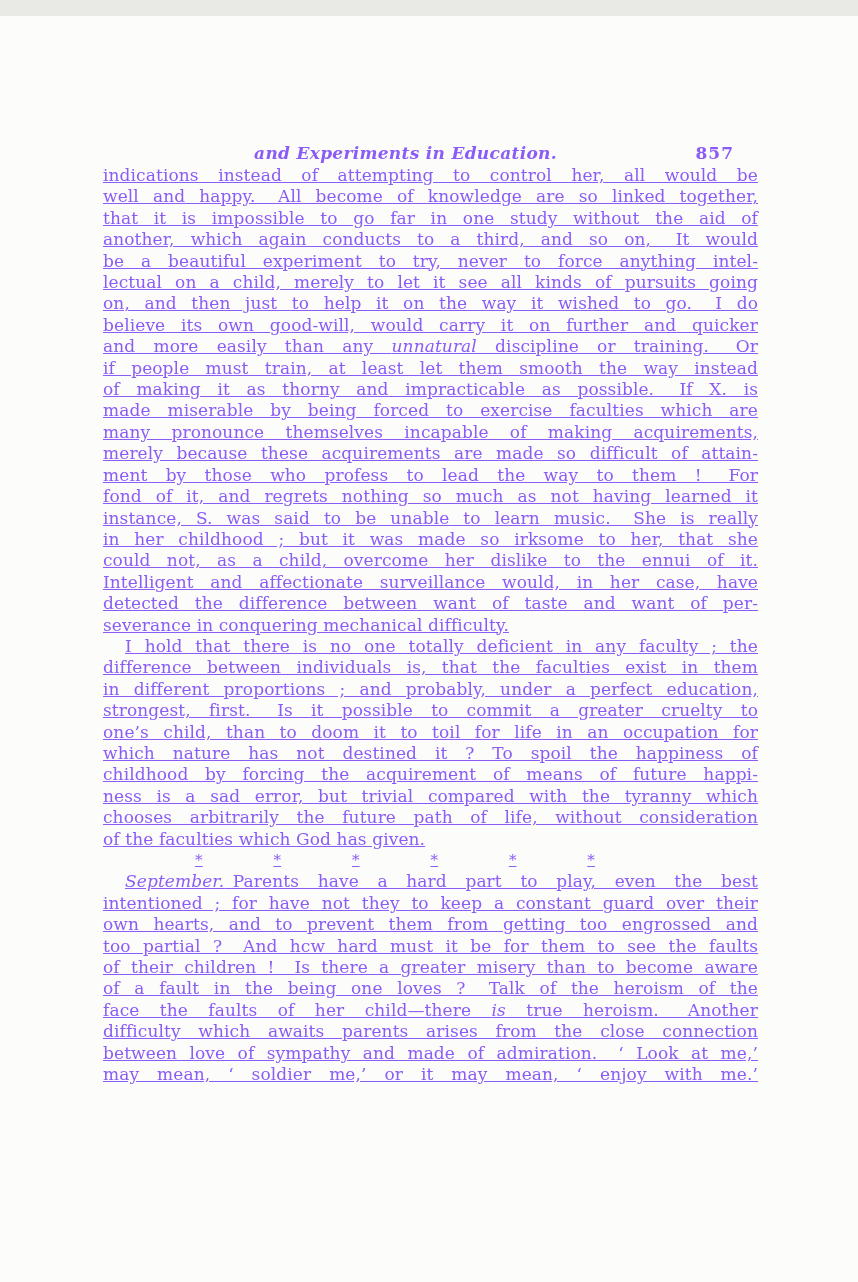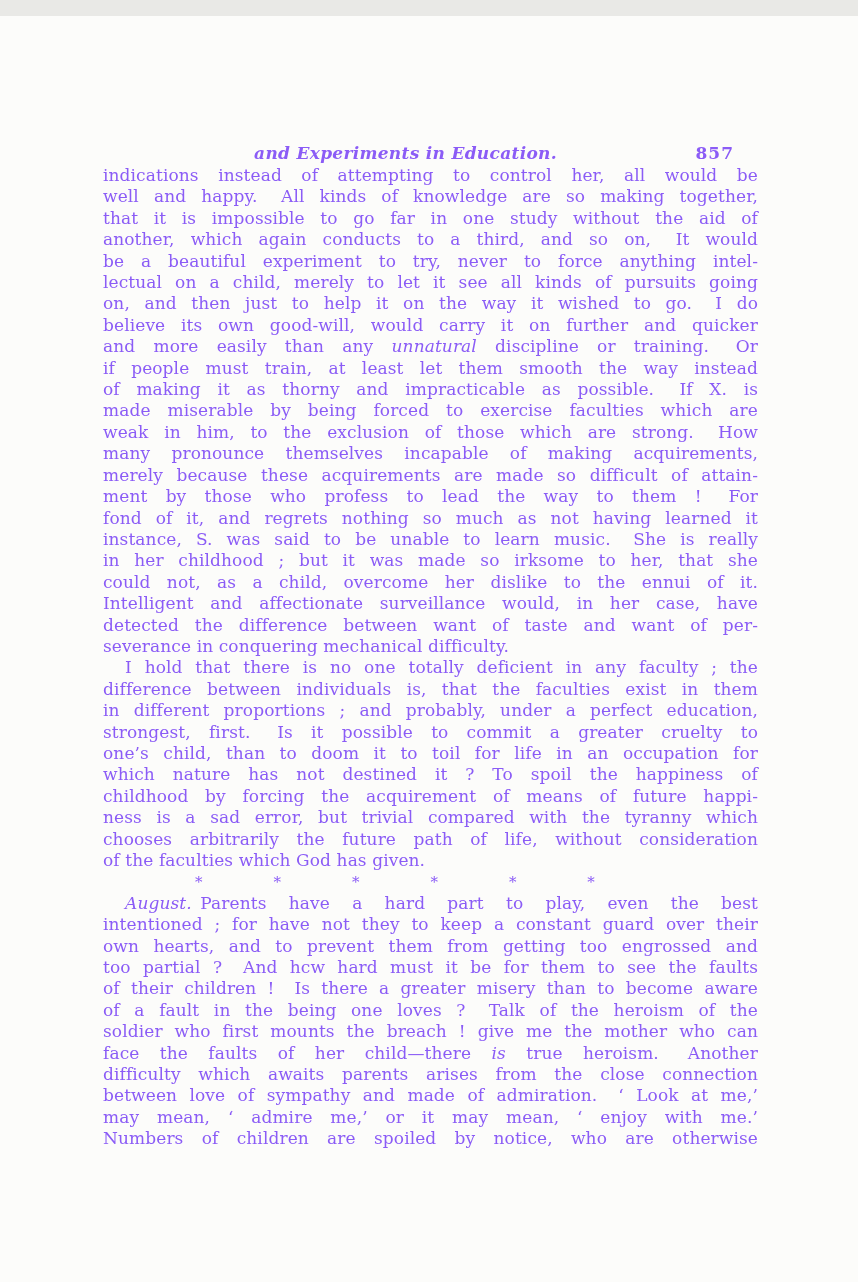--- a/index.html
+++ b/index.html
@@ -25,20 +25,21 @@
   .page-number{
     position:absolute;right:24px;top:0;
     font-weight:bold;
     letter-spacing:1px;
   }
   .body-text{
     position:absolute;left:103px;top:149px;width:655px;
     font-size:17px;
     line-height:21.4px;
     letter-spacing:0.1px;
+    text-decoration:underline;
   }
   .line{
     text-align:justify;
     text-align-last:justify;
     white-space:nowrap;
   }
   .line.last{
     text-align-last:left;
     white-space:normal;
   }
@@ -64,32 +65,31 @@
 
   <div class="page-header">
     <div class="header-title">and Experiments in Education.</div>
     <div class="page-number">857</div>
   </div>
 
   <div class="body-text">
 
     <div>
       <div class="line"><span>indications instead of attempting to control her, all would be</span></div>
-      <div class="line"><span>well and happy.  All kinds of knowledge are so making together,</span></div>
+      <div class="line"><span>well and happy.  All become of knowledge are so linked together,</span></div>
       <div class="line"><span>that it is impossible to go far in one study without the aid of</span></div>
       <div class="line"><span>another, which again conducts to a third, and so on,  It would</span></div>
       <div class="line"><span>be a beautiful experiment to try, never to force anything intel-</span></div>
       <div class="line"><span>lectual on a child, merely to let it see all kinds of pursuits going</span></div>
       <div class="line"><span>on, and then just to help it on the way it wished to go.  I do</span></div>
       <div class="line"><span>believe its own good-will, would carry it on further and quicker</span></div>
       <div class="line"><span>and more easily than any </span><span class="it">unnatural</span><span> discipline or training.  Or</span></div>
       <div class="line"><span>if people must train, at least let them smooth the way instead</span></div>
       <div class="line"><span>of making it as thorny and impracticable as possible.  If X. is</span></div>
       <div class="line"><span>made miserable by being forced to exercise faculties which are</span></div>
-      <div class="line"><span>weak in him, to the exclusion of those which are strong.  How</span></div>
       <div class="line"><span>many pronounce themselves incapable of making acquirements,</span></div>
       <div class="line"><span>merely because these acquirements are made so difficult of attain-</span></div>
       <div class="line"><span>ment by those who profess to lead the way to them !  For</span></div>
       <div class="line"><span>fond of it, and regrets nothing so much as not having learned it</span></div>
       <div class="line"><span>instance, S. was said to be unable to learn music.  She is really</span></div>
       <div class="line"><span>in her childhood ; but it was made so irksome to her, that she</span></div>
       <div class="line"><span>could not, as a child, overcome her dislike to the ennui of it.</span></div>
       <div class="line"><span>Intelligent and affectionate surveillance would, in her case, have</span></div>
       <div class="line"><span>detected the difference between want of taste and want of per-</span></div>
       <div class="line last"><span>severance in conquering mechanical difficulty.</span></div>
@@ -111,28 +111,26 @@
     <div class="star-row">
       <span class="star">*</span>
       <span class="star">*</span>
       <span class="star">*</span>
       <span class="star">*</span>
       <span class="star">*</span>
       <span class="star">*</span>
     </div>
 
     <div>
-      <div class="line first"><span class="it">August.</span><span> Parents have a hard part to play, even the best</span></div>
+      <div class="line first"><span class="it">September.</span><span> Parents have a hard part to play, even the best</span></div>
       <div class="line"><span>intentioned ; for have not they to keep a constant guard over their</span></div>
       <div class="line"><span>own hearts, and to prevent them from getting too engrossed and</span></div>
       <div class="line"><span>too partial ?  And hcw hard must it be for them to see the faults</span></div>
       <div class="line"><span>of their children !  Is there a greater misery than to become aware</span></div>
       <div class="line"><span>of a fault in the being one loves ?  Talk of the heroism of the</span></div>
-      <div class="line"><span>soldier who first mounts the breach ! give me the mother who can</span></div>
       <div class="line"><span>face the faults of her child—there </span><span class="it">is</span><span> true heroism.  Another</span></div>
       <div class="line"><span>difficulty which awaits parents arises from the close connection</span></div>
       <div class="line"><span>between love of sympathy and made of admiration.  ‘ Look at me,’</span></div>
-      <div class="line"><span>may mean, ‘ admire me,’ or it may mean, ‘ enjoy with me.’</span></div>
-      <div class="line"><span>Numbers of children are spoiled by notice, who are otherwise</span></div>
+      <div class="line"><span>may mean, ‘ soldier me,’ or it may mean, ‘ enjoy with me.’</span></div>
     </div>
 
   </div>
 </div>
 
 </body></html>

